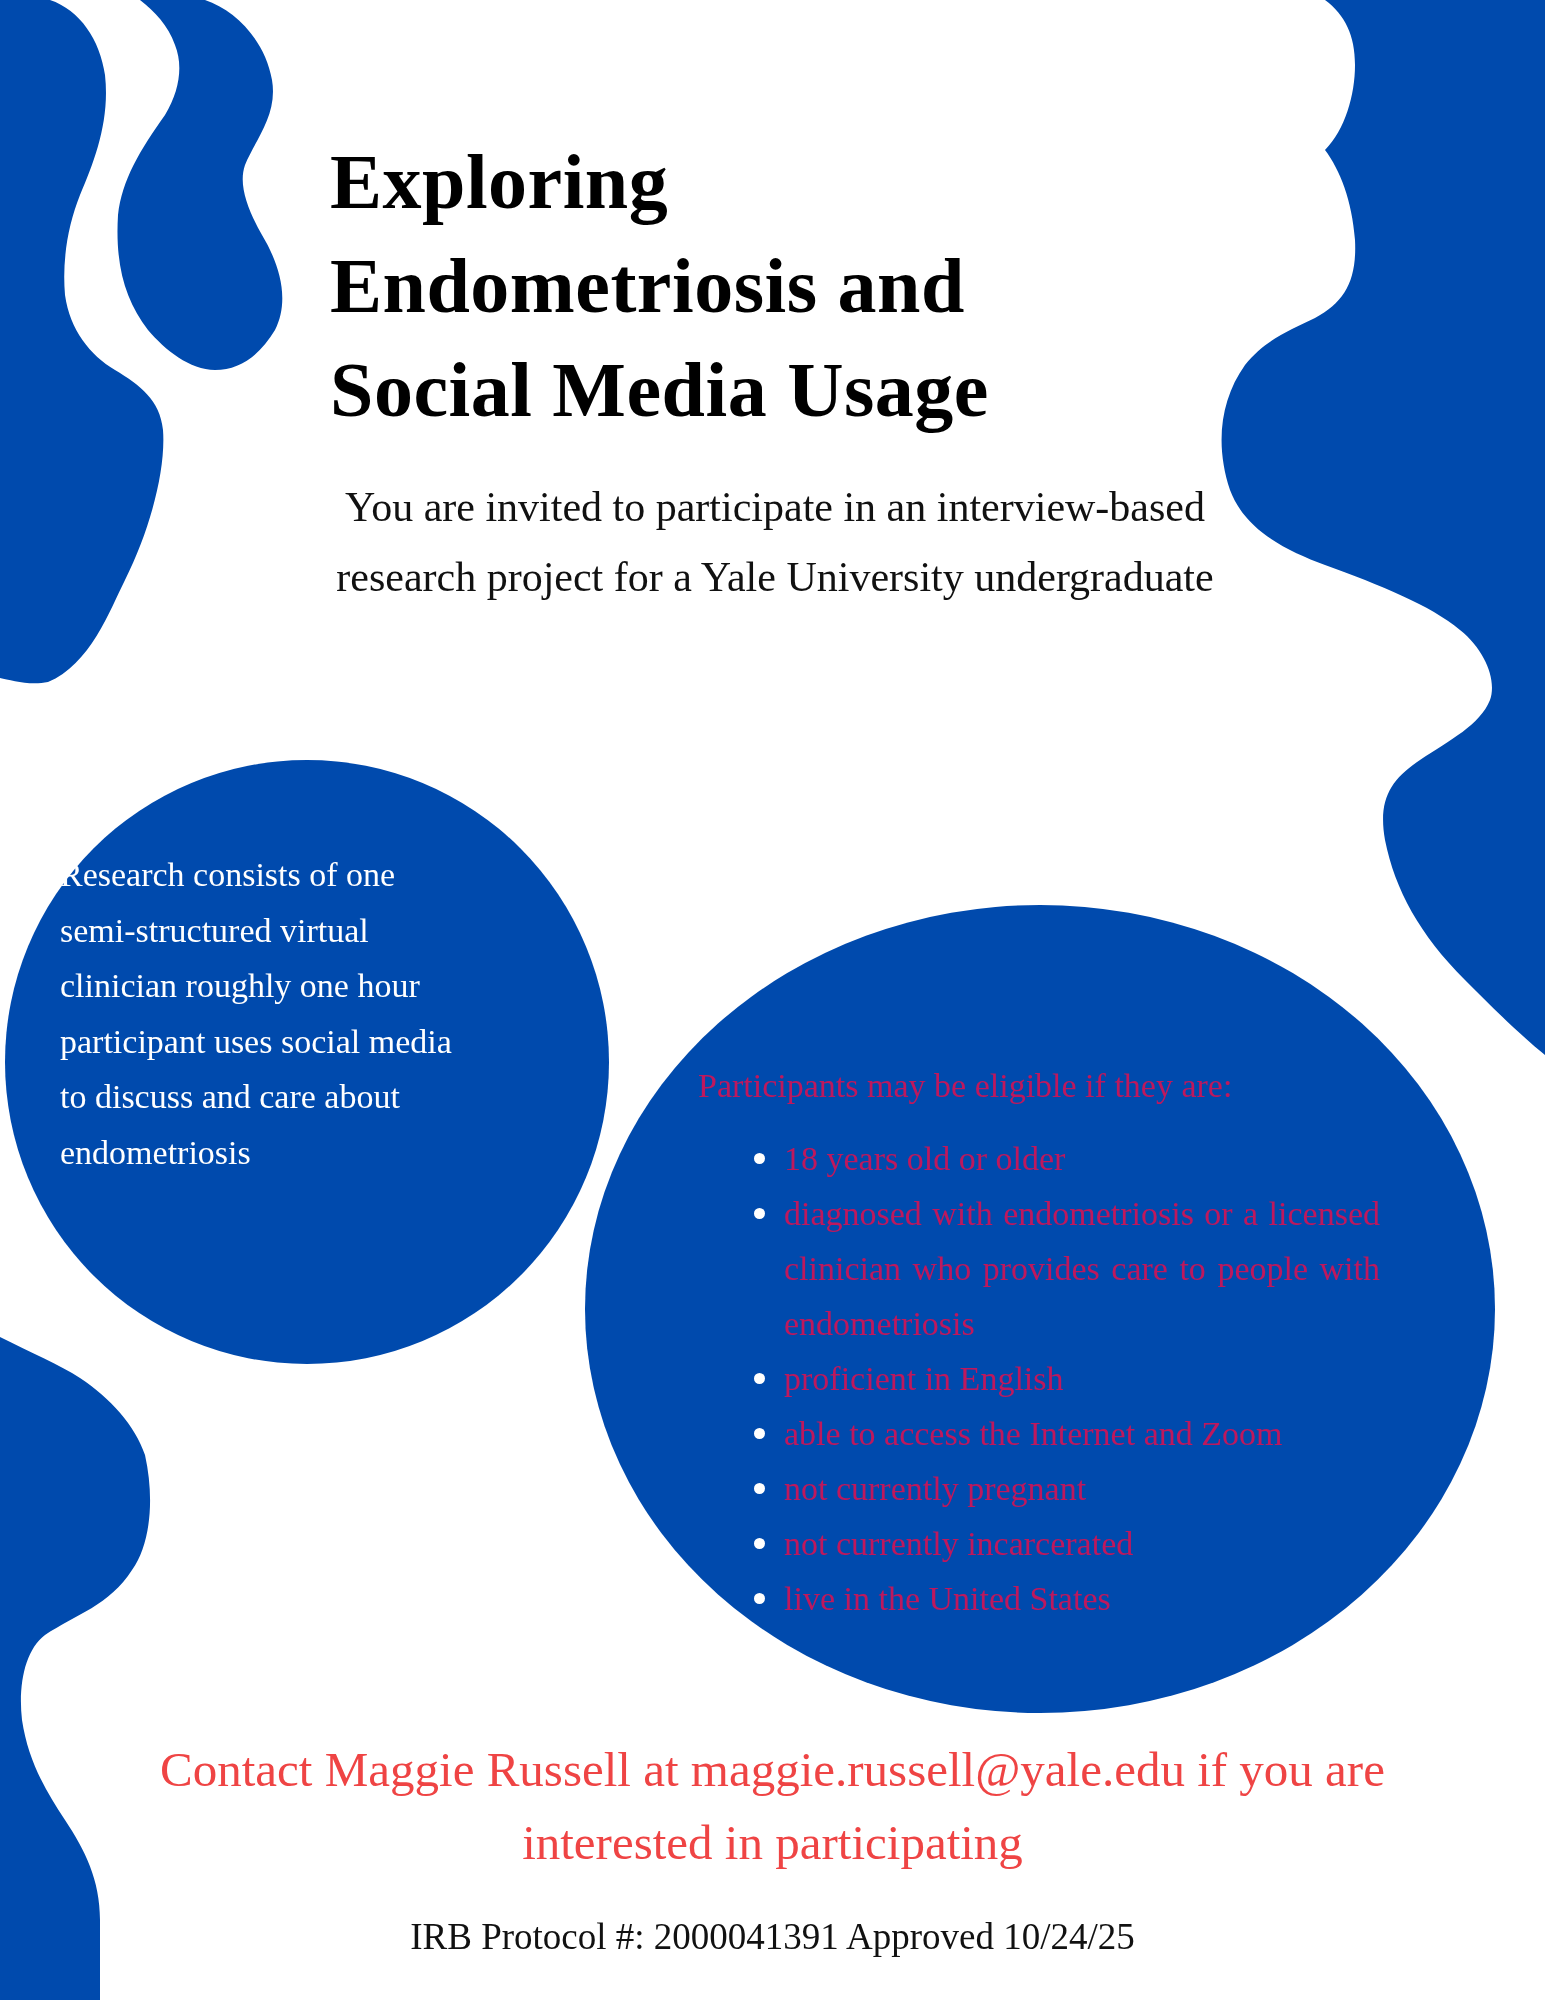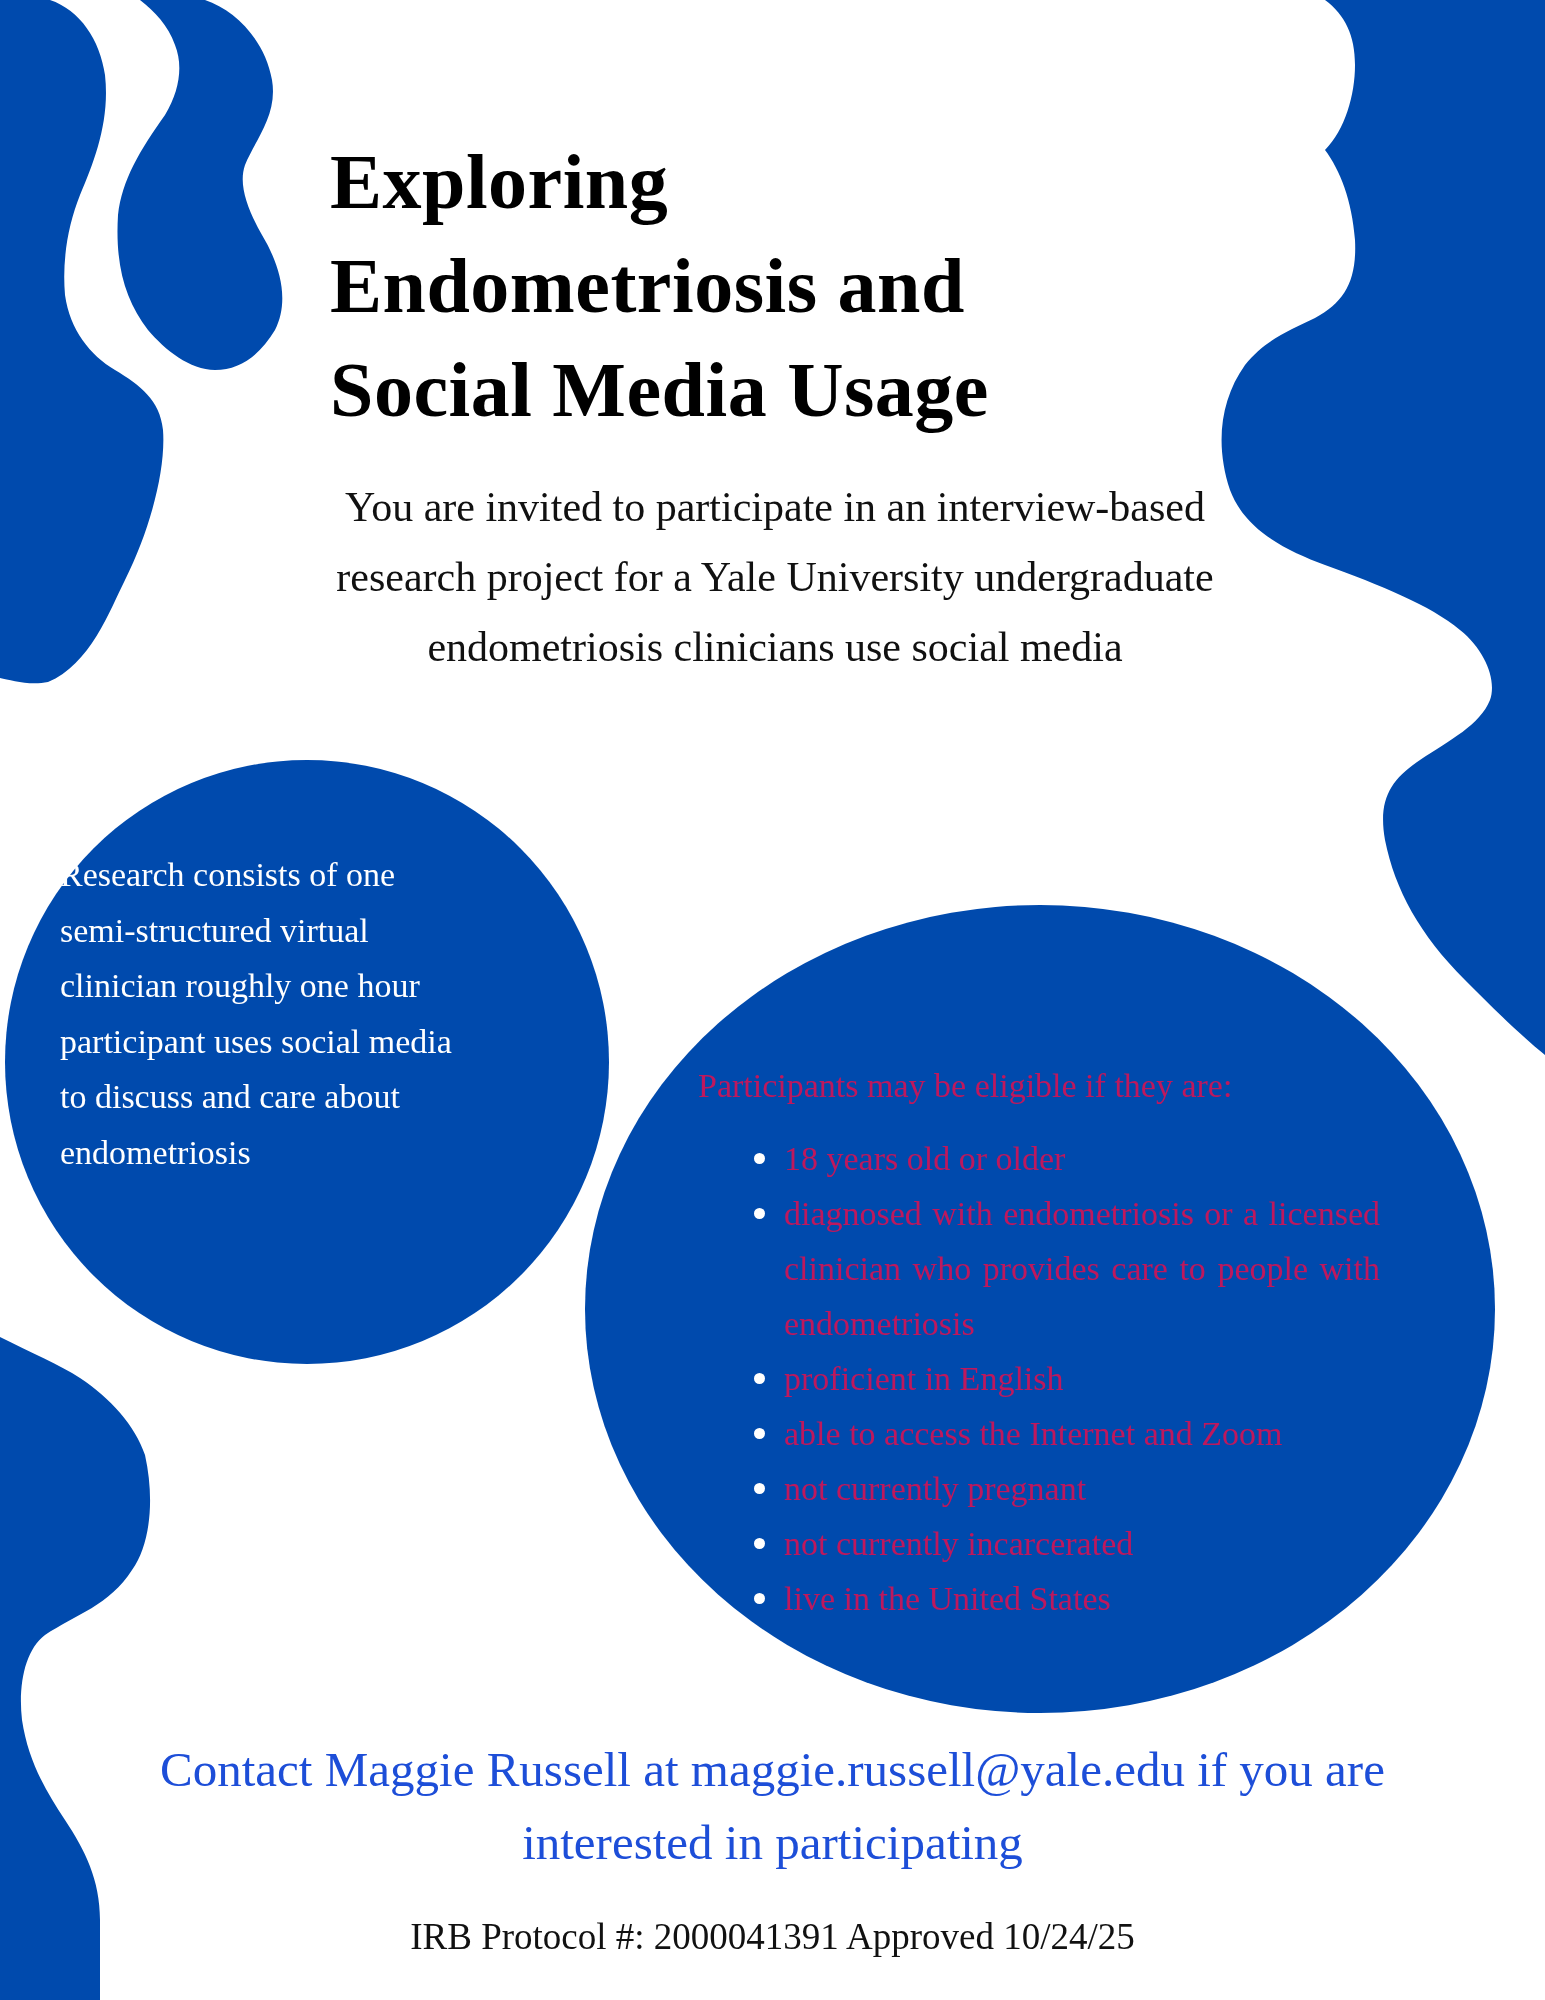--- a/index.html
+++ b/index.html
@@ -92,21 +92,21 @@
       text-align-last: left;
     }
     .contact {
       position: absolute;
       left: 40px;
       top: 1733px;
       width: 1465px;
       text-align: center;
       font-size: 49px;
       line-height: 73px;
-      color: #1d4ed8;
+      color: #ef4444;
     }
     .contact span { display: block; }
     .irb {
       position: absolute;
       left: 40px;
       top: 1912px;
       width: 1465px;
       text-align: center;
       font-size: 37px;
       line-height: 50px;
@@ -163,21 +163,20 @@
 
   <h1 class="title">
     <span>Exploring</span>
     <span>Endometriosis and</span>
     <span>Social Media Usage</span>
   </h1>
 
   <div class="intro">
     <span>You are invited to participate in an interview-based</span>
     <span>research project for a Yale University undergraduate</span>
-    <span>endometriosis clinicians use social media</span>
   </div>
 
   <div class="circle-text-left">
     <span>Research consists of one</span>
     <span>semi-structured virtual</span>
     <span>clinician roughly one hour</span>
     <span>participant uses social media</span>
     <span>to discuss and care about</span>
     <span>endometriosis</span>
   </div>

